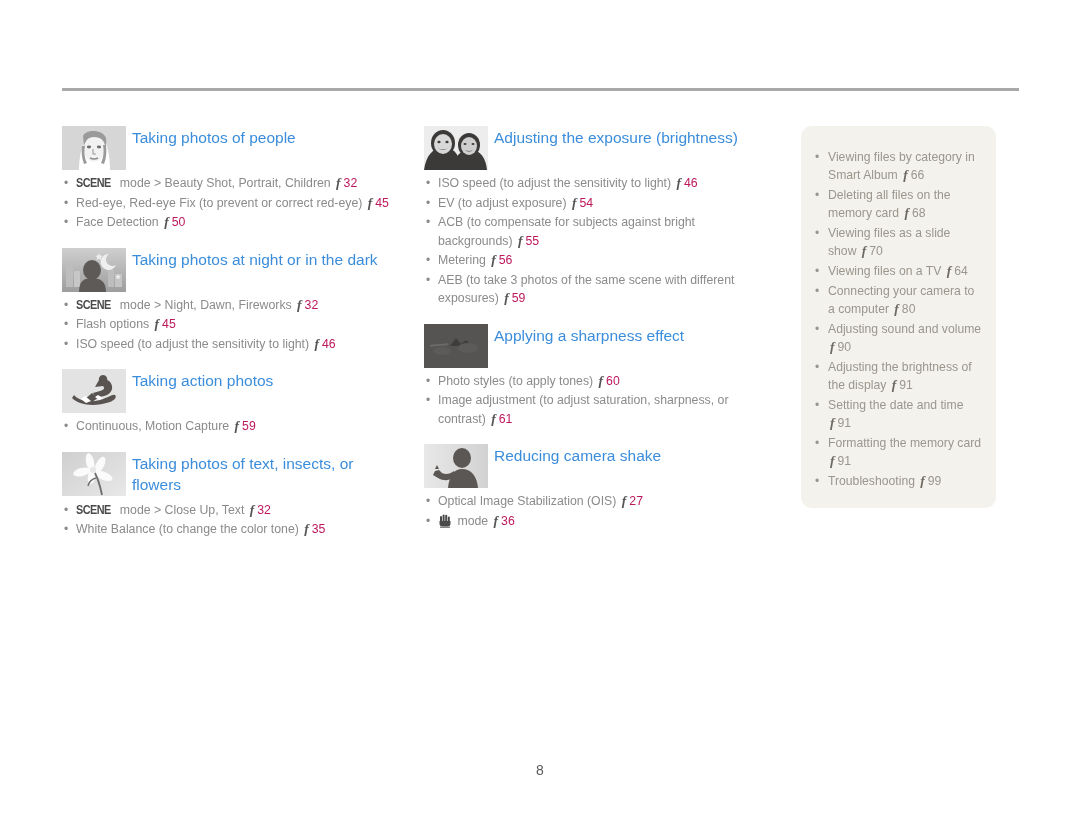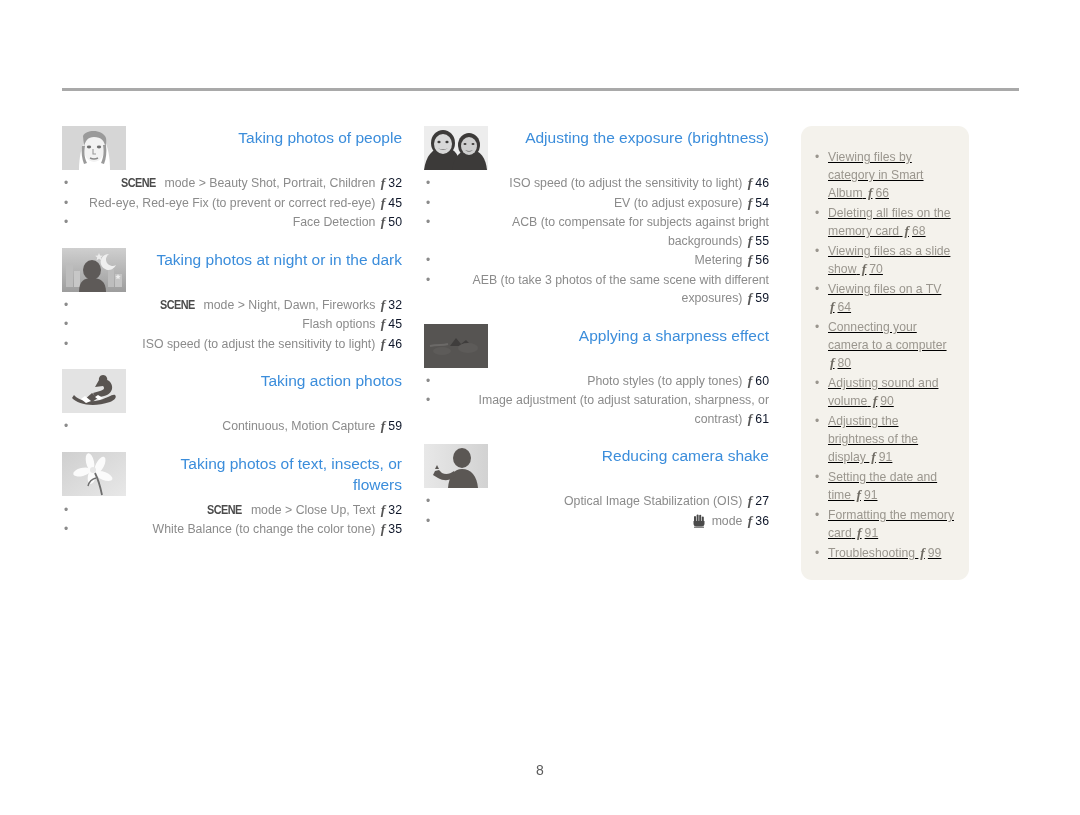--- a/index.html
+++ b/index.html
@@ -51,33 +51,31 @@
   .col-mid {
     position: absolute;
     left: 424px;
     top: 124px;
     width: 345px;
   }
   .col-right {
     position: absolute;
     left: 801px;
     top: 126px;
-    width: 168px;
+    width: 195px;
     background: #f4f2ec;
     border-radius: 11px;
     padding: 16px 14px 16px 12px;
     box-sizing: border-box;
-    text-decoration: underline;
   }
 
   
   .section {
     position: relative;
     margin-bottom: 14px;
-    text-align: right;
   }
   .sec-head {
     position: relative;
     min-height: 44px;
   }
   .thumb {
     position: absolute;
     left: 0;
     top: 2px;
     width: 64px;
@@ -122,21 +120,21 @@
     white-space: nowrap;
   }
   .ref .f {
     font-family: "Liberation Serif", serif;
     font-weight: bold;
     font-style: italic;
     color: #555555;
     font-size: 13.5px;
     padding: 0 3px 0 2px;
   }
-  .ref .pg { color: #0f172a; }
+  .ref .pg { color: #be185d; }
 
   
   .scene {
     font-family: "Liberation Sans Narrow", "Liberation Sans", sans-serif;
     font-weight: bold;
     color: #4a4a4a;
     font-size: 12.6px;
     letter-spacing: -0.6px;
     transform: scaleX(0.86);
     display: inline-block;

